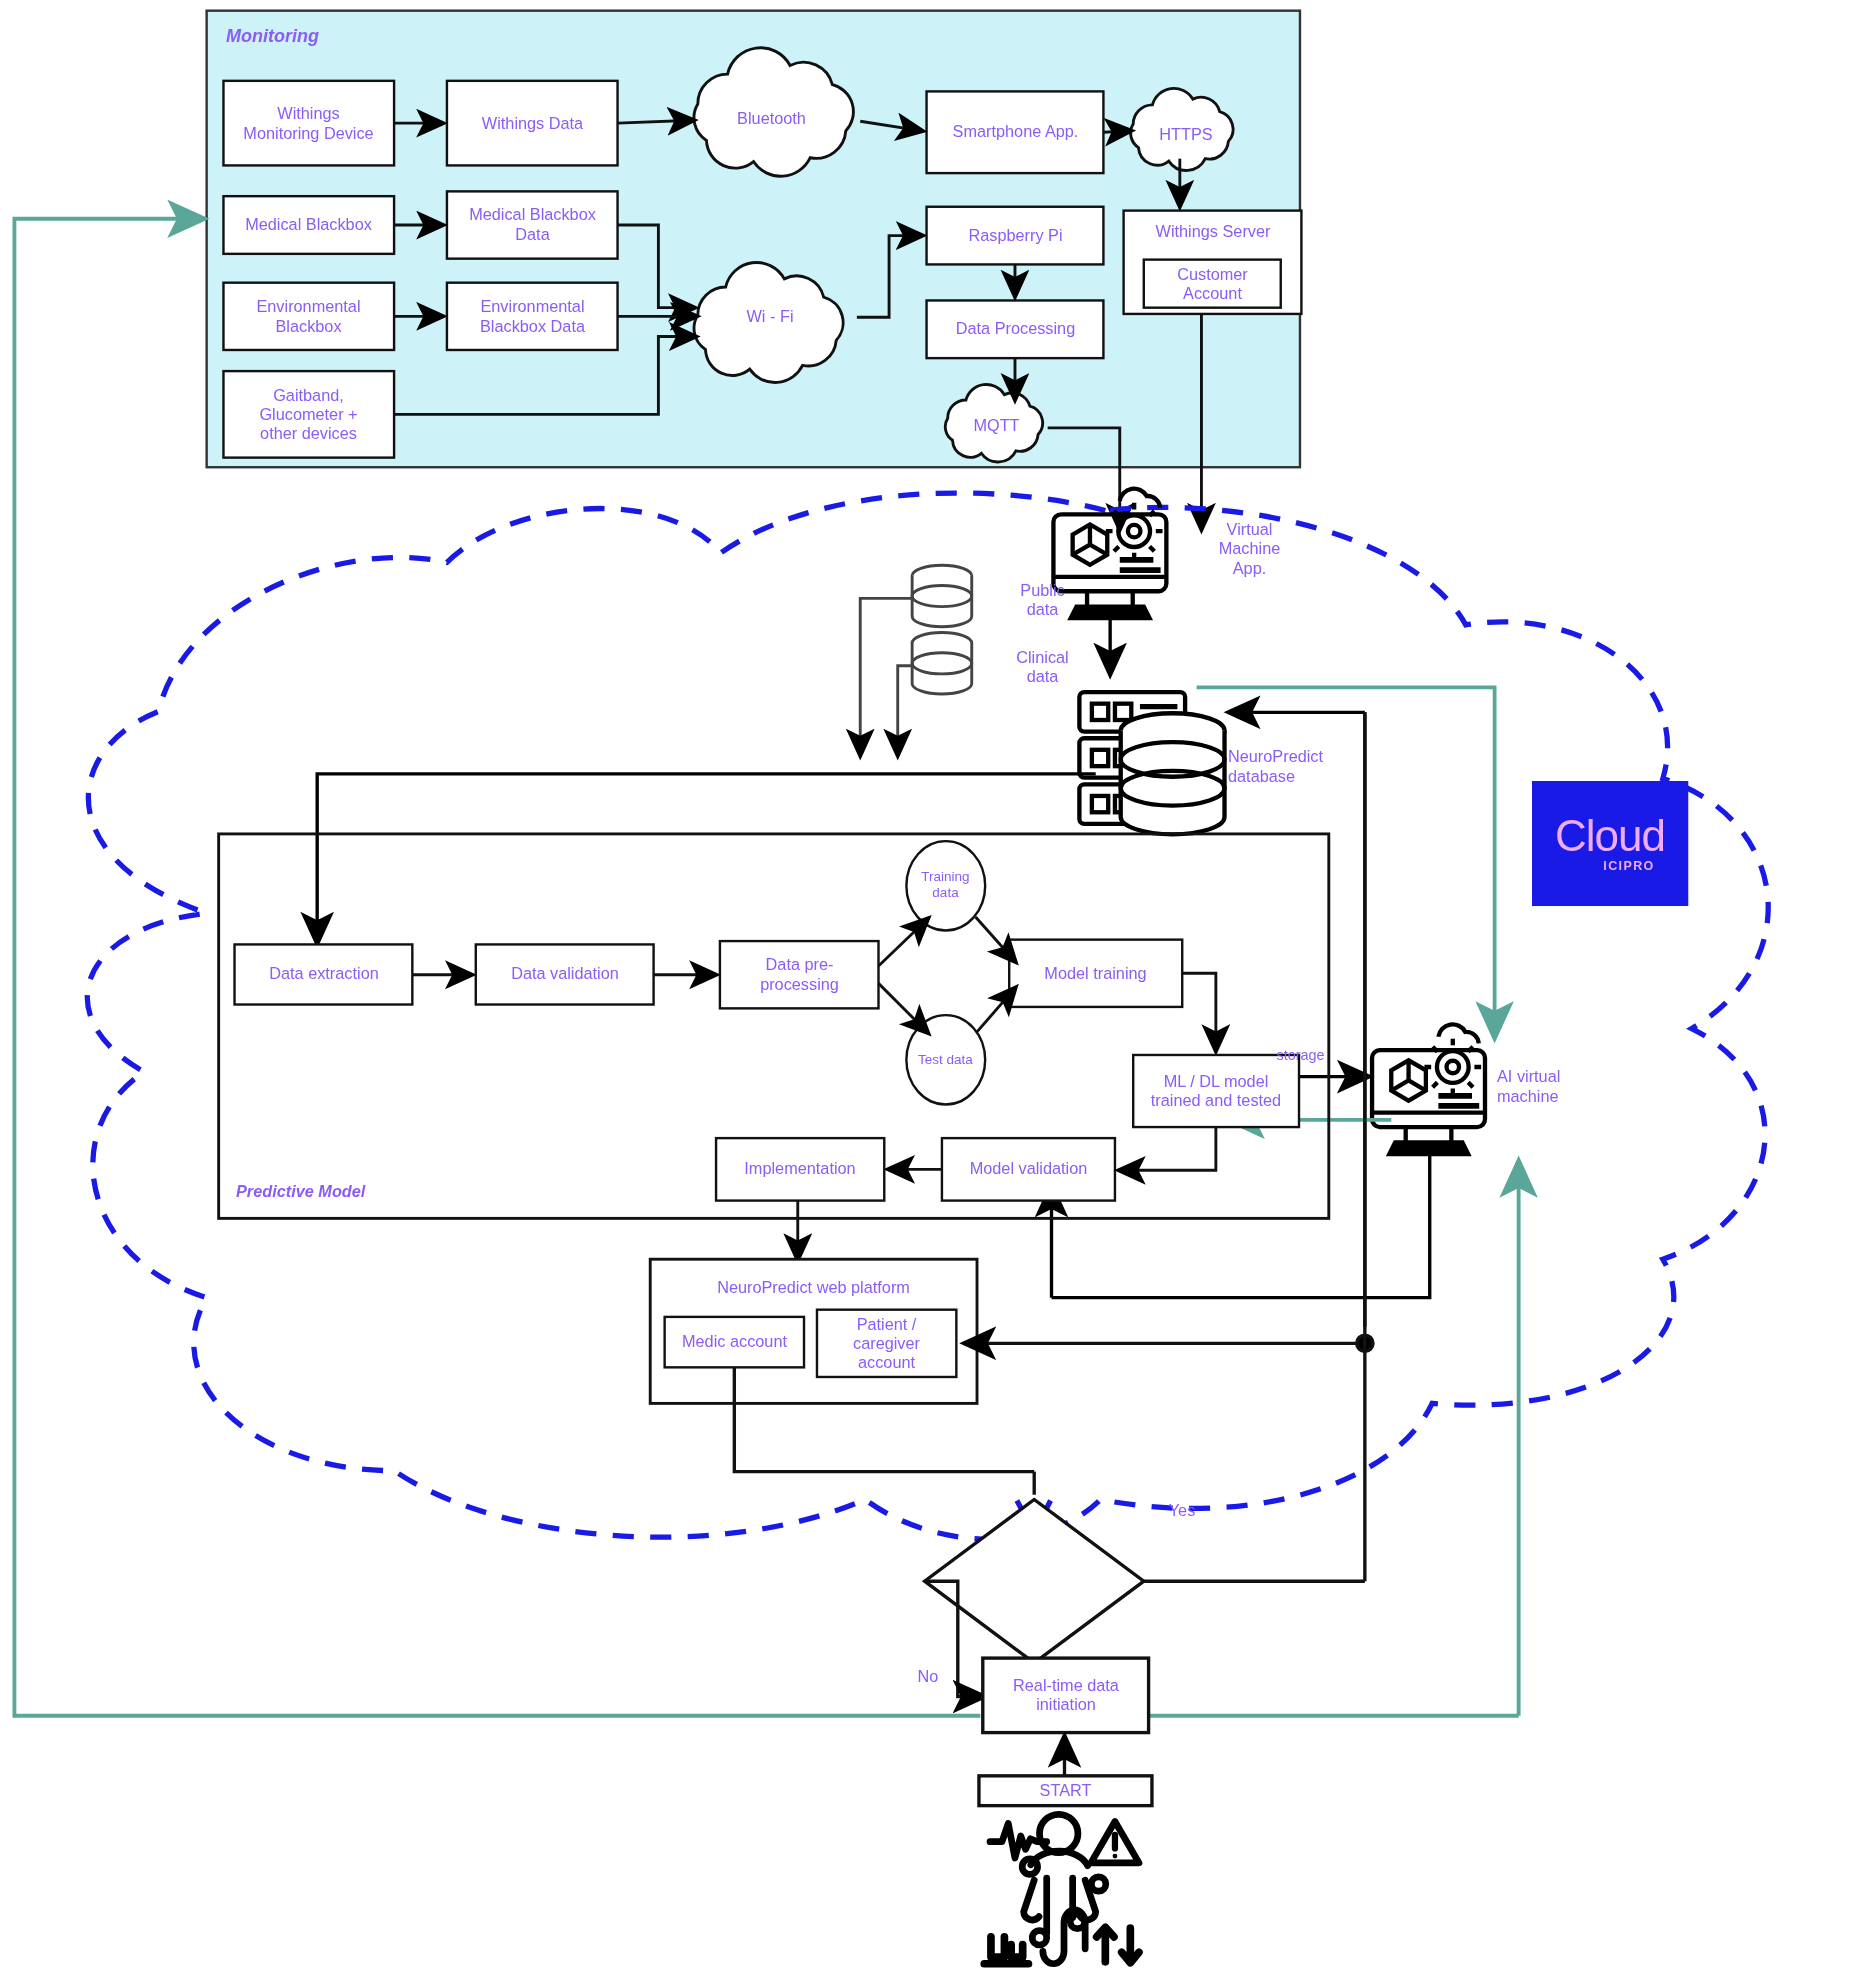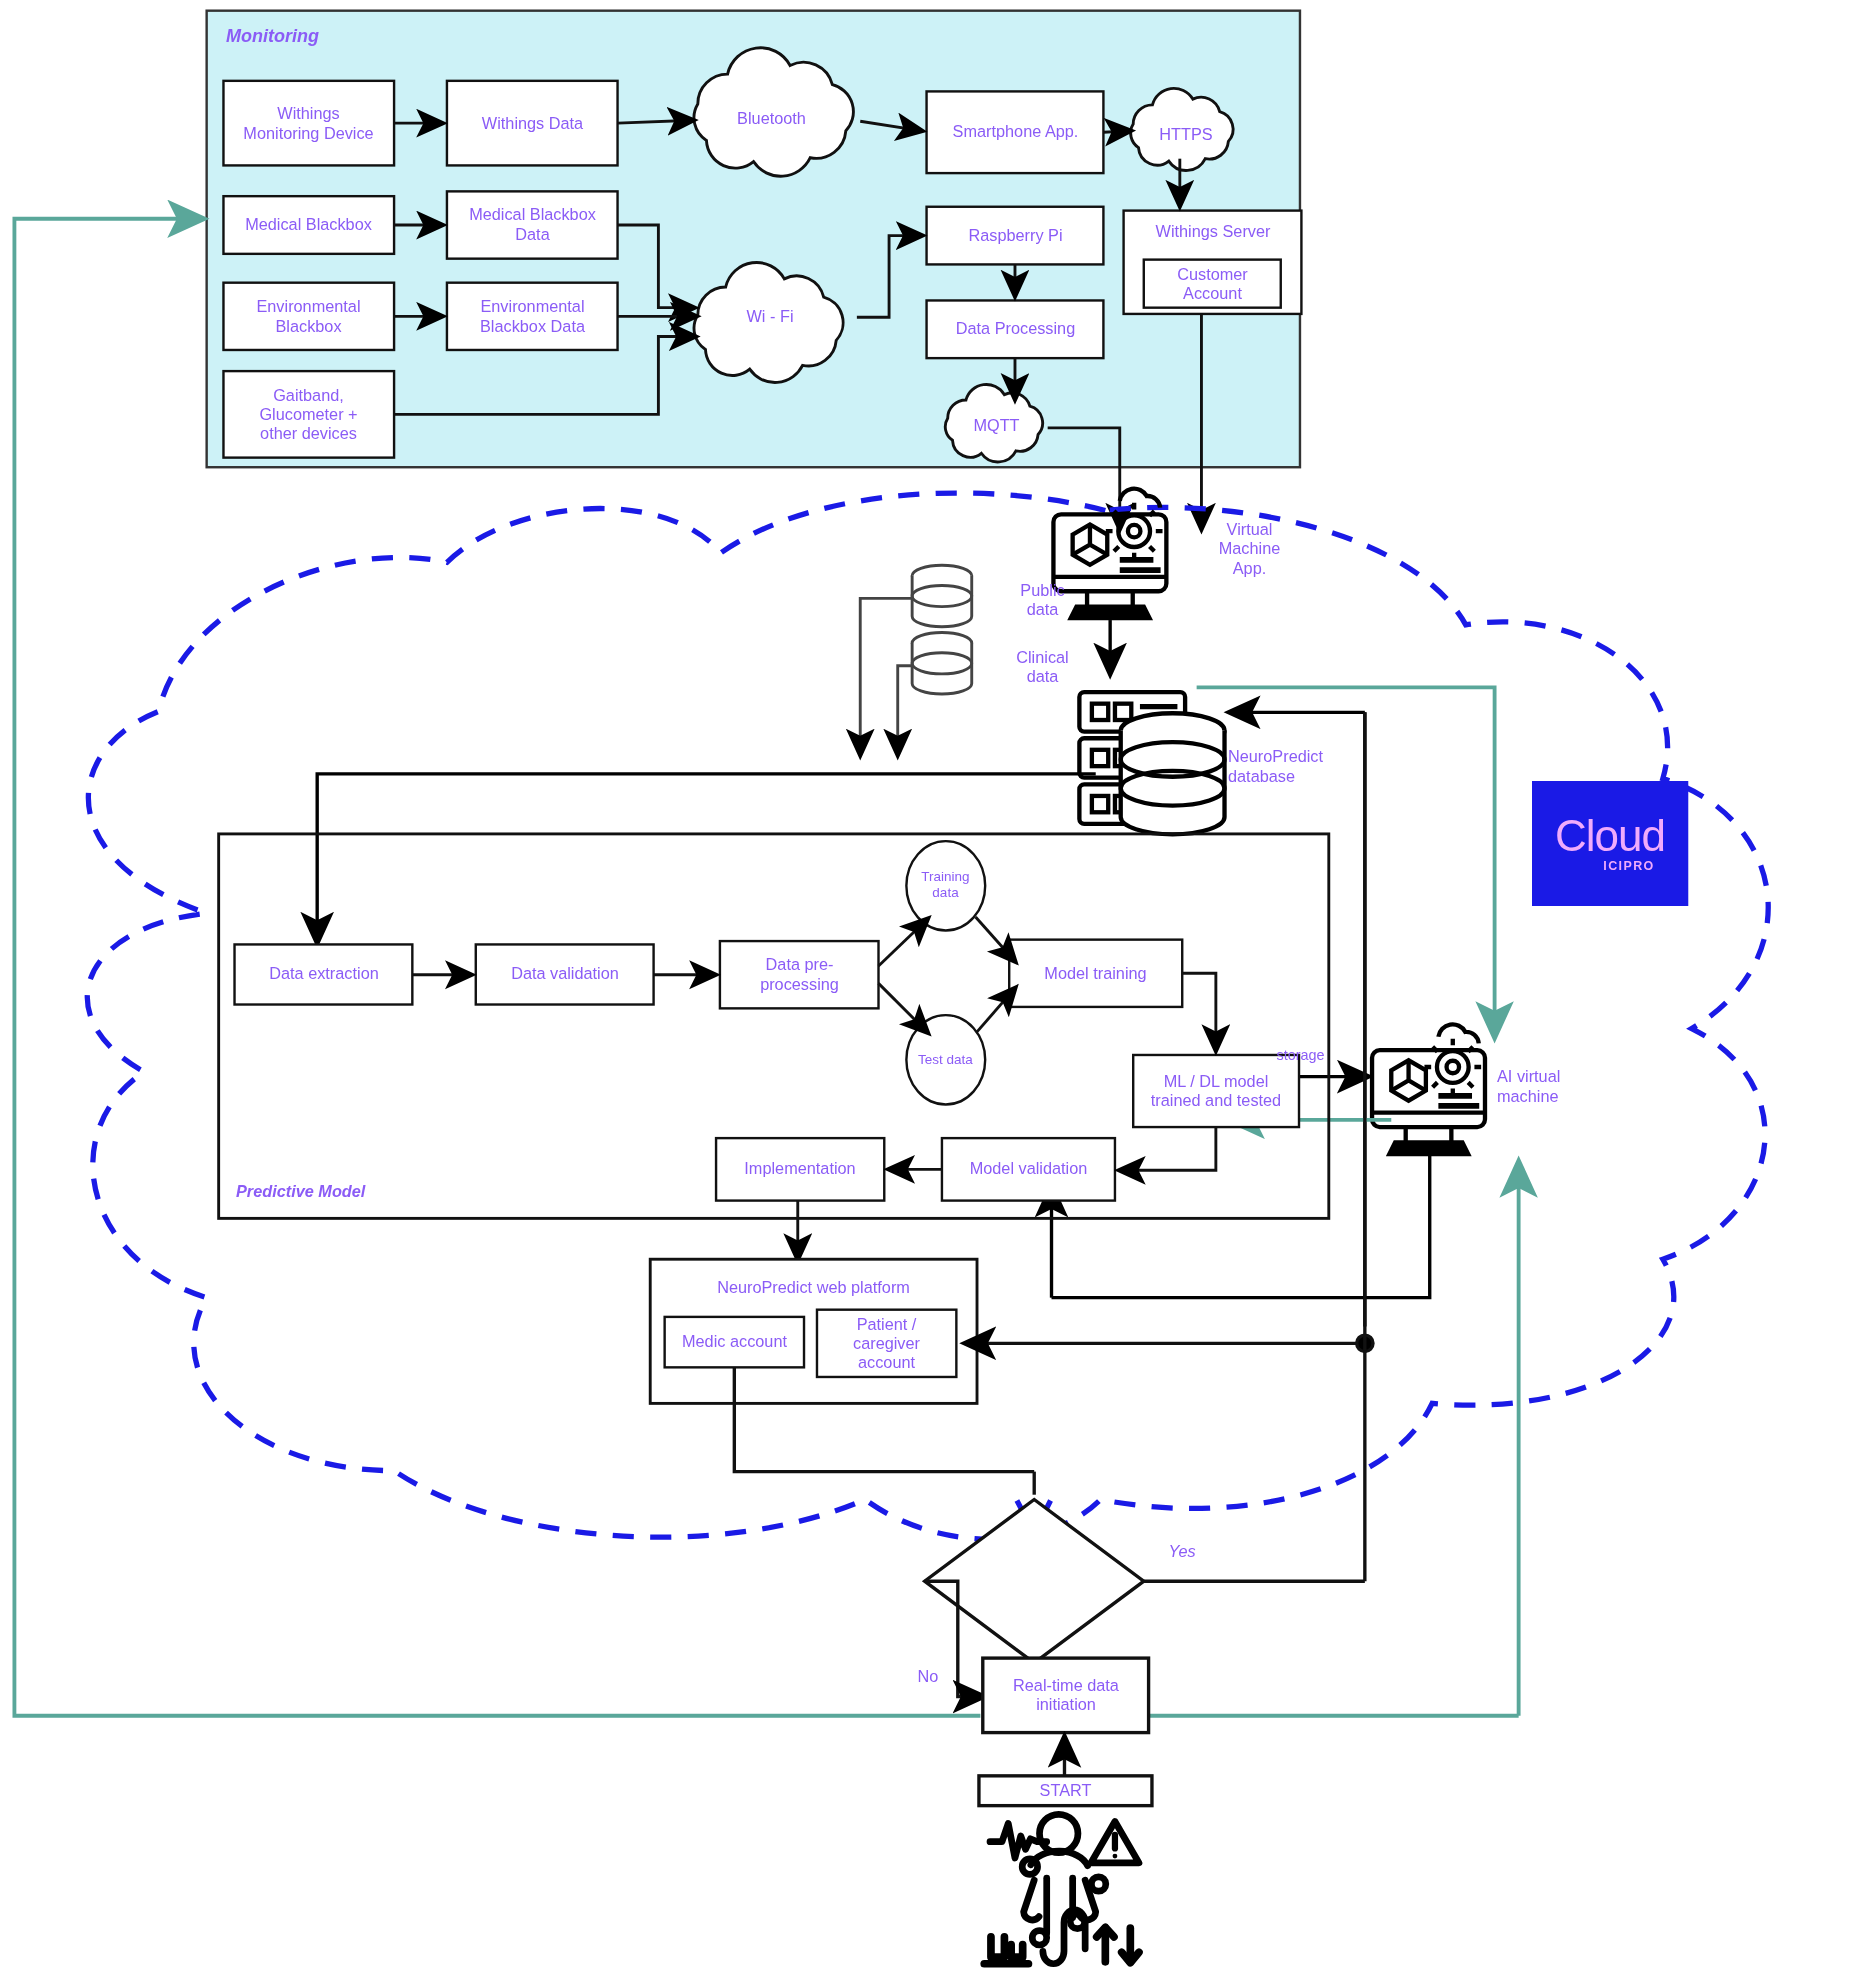--- a/index.html
+++ b/index.html
@@ -383,21 +383,21 @@
 <div class="lbl smalltxt" style="left:906px;top:1048px;width:79px;height:24px;">Test data</div>
 
 <div class="lbl boxtxt" style="left:650px;top:1274px;width:327px;height:26.4px;">NeuroPredict web platform</div>
 <div class="lbl boxtxt" style="left:665px;top:1317px;width:139px;height:50px;">Medic account</div>
 <div class="lbl boxtxt" style="left:817px;top:1310px;width:139px;height:67px;flex-direction:column;">
   <span>Patient /</span>
   <span>caregiver</span>
   <span>account</span>
 </div>
 
-<div class="lbl sidelabel" style="left:1153px;top:1540px;width:58px;height:24px;font-style:italic;">Yes</div>
+<div class="lbl sidelabel" style="left:1153px;top:1499px;width:58px;height:24px;">Yes</div>
 <div class="lbl sidelabel" style="left:904px;top:1665px;width:48px;height:24px;">No</div>
 <div class="lbl boxtxt" style="left:983px;top:1658px;width:166px;height:74px;flex-direction:column;">
   <span>Real-time data</span>
   <span>initiation</span>
 </div>
 <div class="lbl boxtxt" style="left:979px;top:1776px;width:173px;height:30px;">START</div>
 
 </div>
 
 

